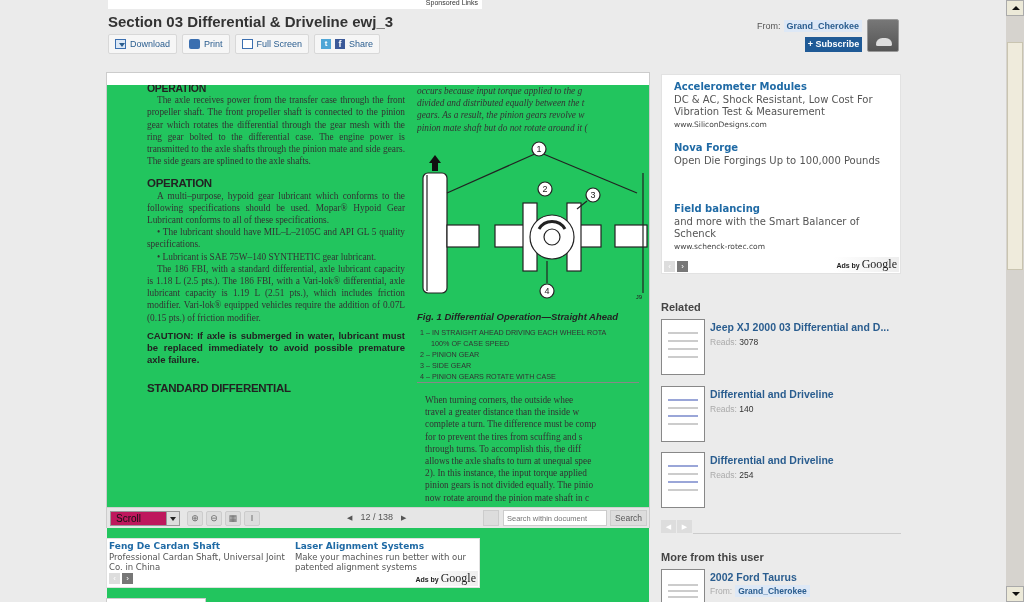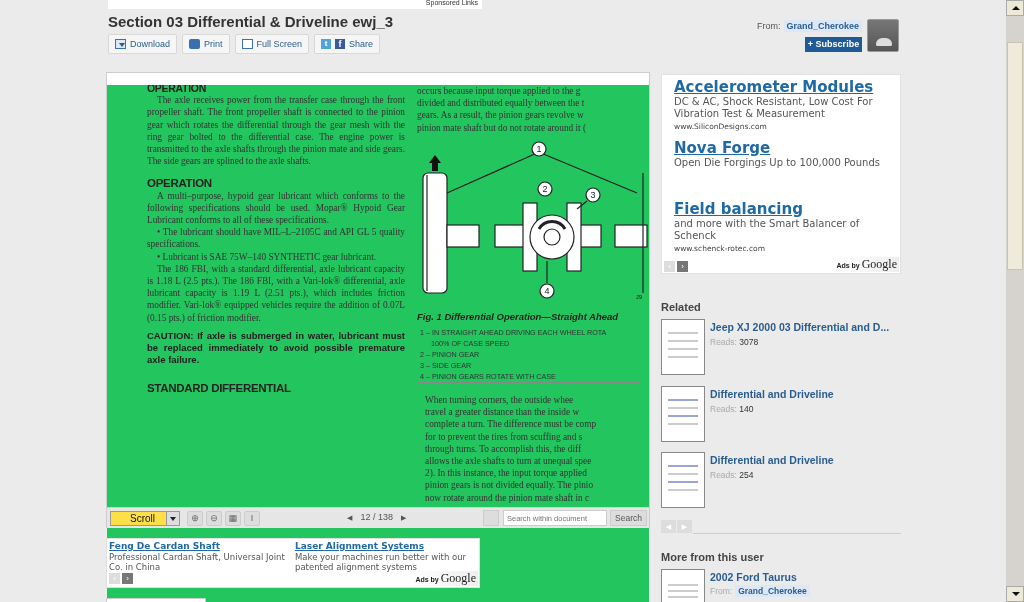--- a/index.html
+++ b/index.html
@@ -32,55 +32,55 @@
   .viewer { position: absolute; left: 106px; top: 72px; width: 544px; height: 456px; border: 1px solid #ccc; background: #fff; }
   .doc-page { position: absolute; left: 0; top: 12px; width: 542px; height: 545px; overflow: hidden; background: #22c55e; }
   .col-left { position: absolute; left: 40px; top: 0; width: 258px; font-family: "Liberation Serif", serif; font-size: 9.3px; color: #333; line-height: 12.2px; text-align: justify; }
   .col-left p { text-indent: 10px; }
   .col-left .bullet { text-indent: 10px; }
   .hdr { font-family: "Liberation Sans", sans-serif; font-weight: bold; color: #222; }
   .hdr.big { font-size: 11.5px; letter-spacing: -0.3px; }
   .hdr.mid { font-size: 10.5px; letter-spacing: -0.3px; }
   .caution { font-family: "Liberation Sans", sans-serif; font-weight: bold; font-size: 9.5px; color: #222; line-height: 12px; text-align: justify; }
 
-  .col-right { position: absolute; left: 310px; top: 0; width: 232px; overflow: hidden; font-family: "Liberation Serif", serif; font-size: 9.3px; color: #333; line-height: 12.2px; }
+  .col-right { position: absolute; left: 310px; top: 0; width: 232px; overflow: hidden; font-family: "Liberation Serif", serif; font-size: 9.3px; color: #333; line-height: 12.2px; font-style: italic; }
   .col-right .rline { white-space: nowrap; }
   .figure { position: absolute; left: 310px; top: 48px; width: 232px; height: 170px; }
   .fig-caption { position: absolute; left: 310px; top: 226px; width: 232px; white-space: nowrap; font-family: "Liberation Sans", sans-serif; font-size: 9.5px; font-weight: bold; font-style: italic; color: #222; }
   .fig-legend { position: absolute; left: 313px; top: 242px; width: 229px; font-family: "Liberation Sans", sans-serif; font-size: 7.2px; color: #333; line-height: 11px; white-space: nowrap; overflow: hidden; }
   .fig-rule { position: absolute; left: 310px; top: 297px; width: 222px; border-top: 1px solid #888; }
   .col-right-2 { position: absolute; left: 318px; top: 309px; width: 224px; overflow: hidden; font-family: "Liberation Serif", serif; font-size: 9.3px; color: #333; line-height: 12.2px; white-space: nowrap; }
 
   .viewer-bar { position: absolute; left: 0; top: 434px; width: 542px; height: 21px; background: #e6e6e6; border-top: 1px solid #d0d0d0; }
-  .scroll-select { position: absolute; left: 3px; top: 3px; width: 70px; height: 15px; background: #fde047; border: 1px solid #999; font-size: 10px; line-height: 13px; padding-left: 19px; color: #111; }
+  .scroll-select { position: absolute; left: 3px; top: 3px; width: 70px; height: 15px; background: #be185d; border: 1px solid #999; font-size: 10px; line-height: 13px; padding-left: 5px; color: #111; }
   .scroll-select .dd { position: absolute; right: 0; top: 0; width: 13px; height: 13px; background: #ddd; border-left: 1px solid #999; }
   .scroll-select .dd:after { content: ""; position: absolute; left: 3px; top: 5px; border-left: 3px solid transparent; border-right: 3px solid transparent; border-top: 4px solid #222; }
   .vbtn { position: absolute; top: 3px; width: 16px; height: 15px; background: #ddd; border: 1px solid #ccc; border-radius: 2px; font-size: 9px; color: #666; text-align: center; line-height: 13px; }
   .pager { position: absolute; left: 232px; top: 4px; font-size: 9px; color: #555; }
   .pager .arr { font-size: 7px; color: #555; margin: 0 8px; }
   .search-input { position: absolute; left: 396px; top: 2px; width: 104px; height: 16px; border: 1px solid #ccc; background: #fff; font-size: 7.5px; color: #bbb; padding: 2px 3px; font-family: "Liberation Sans", sans-serif; }
   .search-btn { position: absolute; left: 503px; top: 2px; width: 37px; height: 16px; background: #ddd; border: 1px solid #ccc; font-size: 8.5px; color: #555; text-align: center; line-height: 14px; }
   .toc-btn { position: absolute; left: 376px; top: 2px; width: 16px; height: 16px; background: #ddd; border: 1px solid #ccc; }
 
   
   .bottom-ads { position: absolute; left: 106px; top: 538px; width: 374px; height: 50px; background: #fff; border: 1px solid #e0e0e0; }
   .bad { position: absolute; top: 2px; width: 182px; font-size: 8.5px; color: #555; line-height: 10.5px; font-family: "DejaVu Sans", sans-serif; }
-  .bad a { font-weight: bold; color: #1f6aa5; text-decoration: underline; font-size: 9px; text-align: right; }
+  .bad a { font-weight: bold; color: #1f6aa5; font-size: 9px; text-align: right; }
   .ad-nav { position: absolute; display: flex; gap: 2px; }
   .ad-nav span { width: 11px; height: 11px; display: inline-block; font-size: 8px; color: #fff; text-align: center; line-height: 11px; }
   .ad-nav .prev { background: #ddd; }
   .ad-nav .next { background: #777; }
   .adsby { position: absolute; right: 1px; bottom: 1px; font-size: 7px; color: #222; font-weight: bold; background: linear-gradient(90deg,#fff,#eee); padding: 0 2px; }
   .adsby b { font-family: "Liberation Serif", serif; font-size: 12px; font-weight: normal; }
   .tabs-bottom { position: absolute; left: 106px; top: 598px; width: 100px; height: 4px; border: 1px solid #ccc; border-bottom: none; background: #fff; }
 
   
   .rail-ads { position: absolute; left: 661px; top: 74px; width: 240px; height: 200px; background: #fff; border: 1px solid #e2e2e2; }
   .rad { position: absolute; left: 12px; width: 222px; font-family: "DejaVu Sans", sans-serif; font-size: 10px; color: #555; line-height: 12.5px; }
-  .rad a { font-weight: bold; color: #1f6aa5; text-decoration: underline; font-size: 15px; }
+  .rad a { font-weight: bold; color: #1f6aa5; font-size: 10px; }
   .rad .url { font-size: 7.5px; color: #444; }
 
   .section-title { position: absolute; font-size: 11px; font-weight: bold; color: #444; }
   .rel-item { position: absolute; left: 661px; width: 240px; height: 58px; }
   .rel-thumb { position: absolute; left: 0; top: 0; width: 44px; height: 56px; background: #fff; border: 1px solid #888; }
   .rel-thumb i { position: absolute; left: 6px; right: 6px; height: 2px; background: #ccc; }
   .rel-title { position: absolute; left: 49px; top: 2px; font-size: 10.5px; font-weight: bold; color: #2a5d8f; white-space: nowrap; }
   .rel-reads { position: absolute; left: 49px; top: 18px; font-size: 8.5px; color: #aaa; }
   .rel-reads b { font-weight: normal; color: #333; }
   .rel-nav { position: absolute; left: 661px; top: 520px; display: flex; gap: 1px; }

